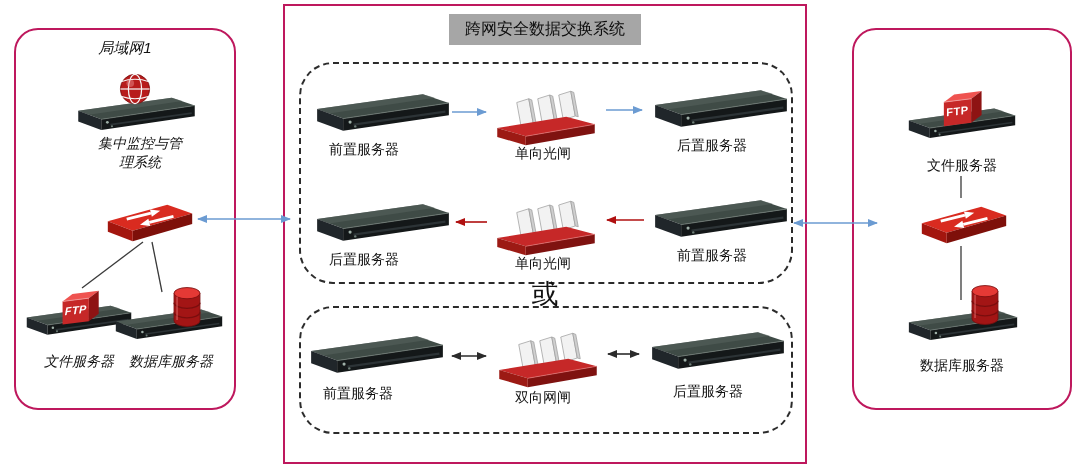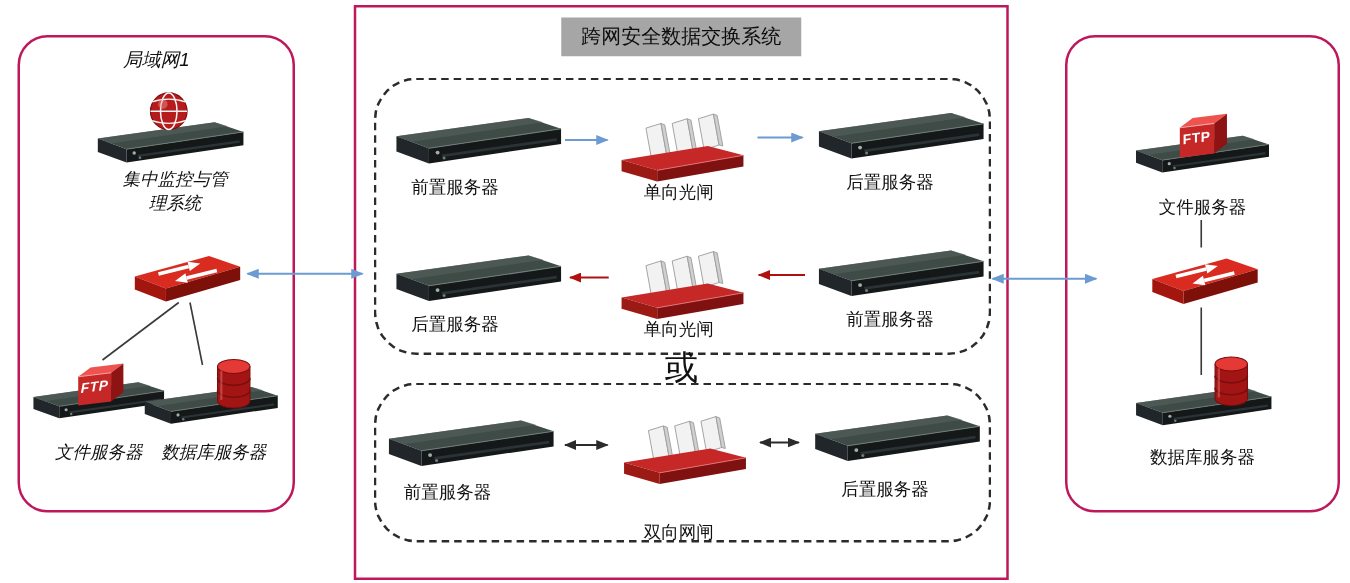--- a/index.html
+++ b/index.html
@@ -180,21 +180,21 @@
         <svg>
           <use href="#sym-server"></use>
         </svg>
       </div>
     <div class="lbl" style="left:18px;top:378px;width:110px;">前置服务器</div>
     <div class="ic" style="left:207px;top:322px;width:115px;height:60px;">
         <svg>
           <use href="#sym-gate"></use>
         </svg>
       </div>
-    <div class="lbl" style="left:208px;top:382px;width:100px;margin-top:28px;">双向网闸</div>
+    <div class="lbl" style="left:208px;top:382px;width:100px;">双向网闸</div>
     <div class="ic" style="left:359px;top:322px;width:148px;height:52px;">
         <svg>
           <use href="#sym-server"></use>
         </svg>
       </div>
     <div class="lbl" style="left:368px;top:376px;width:110px;">后置服务器</div>
   </div>
 
   <div class="panel" style="left:852px;top:28px;width:216px;height:378px;">
 

